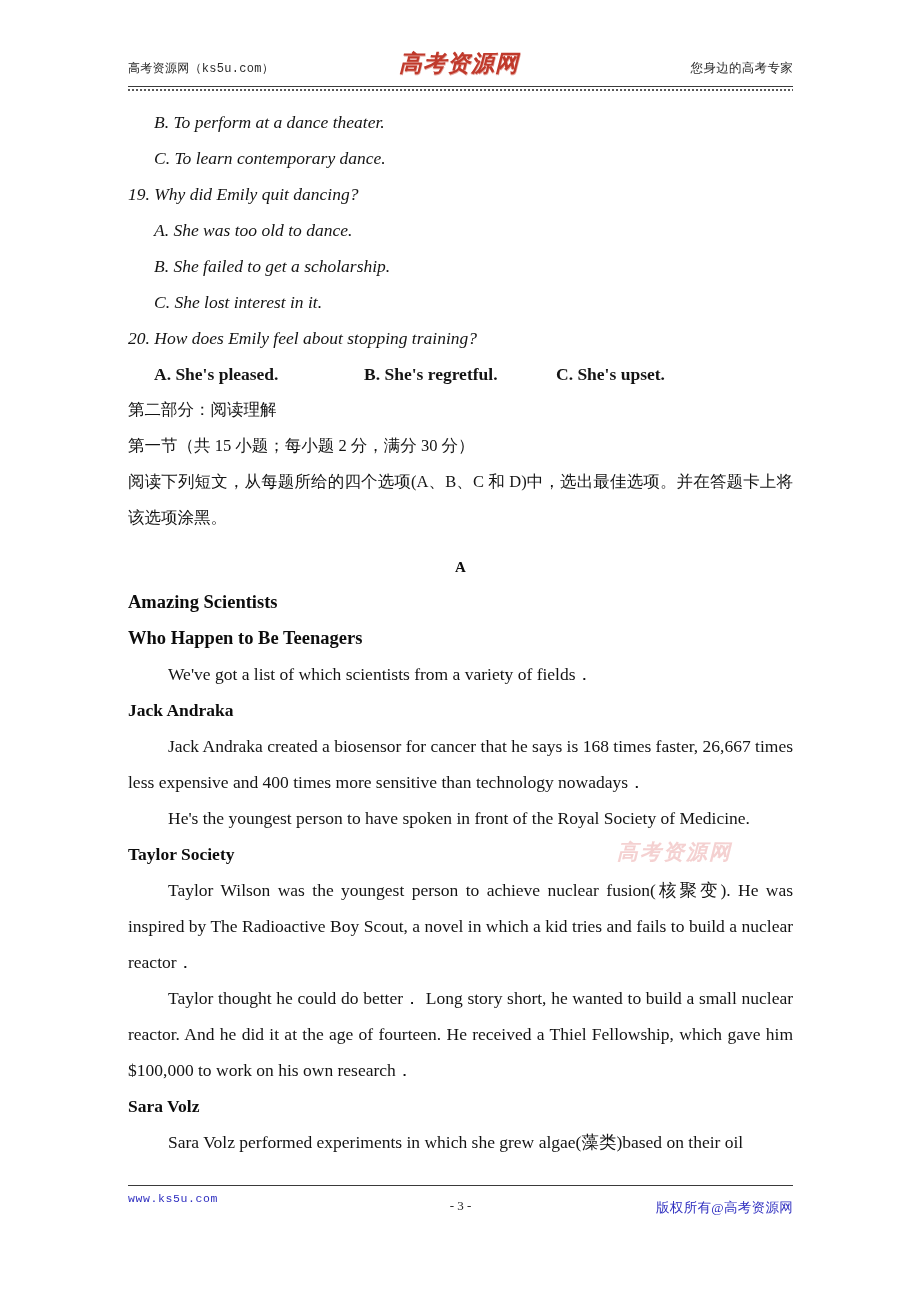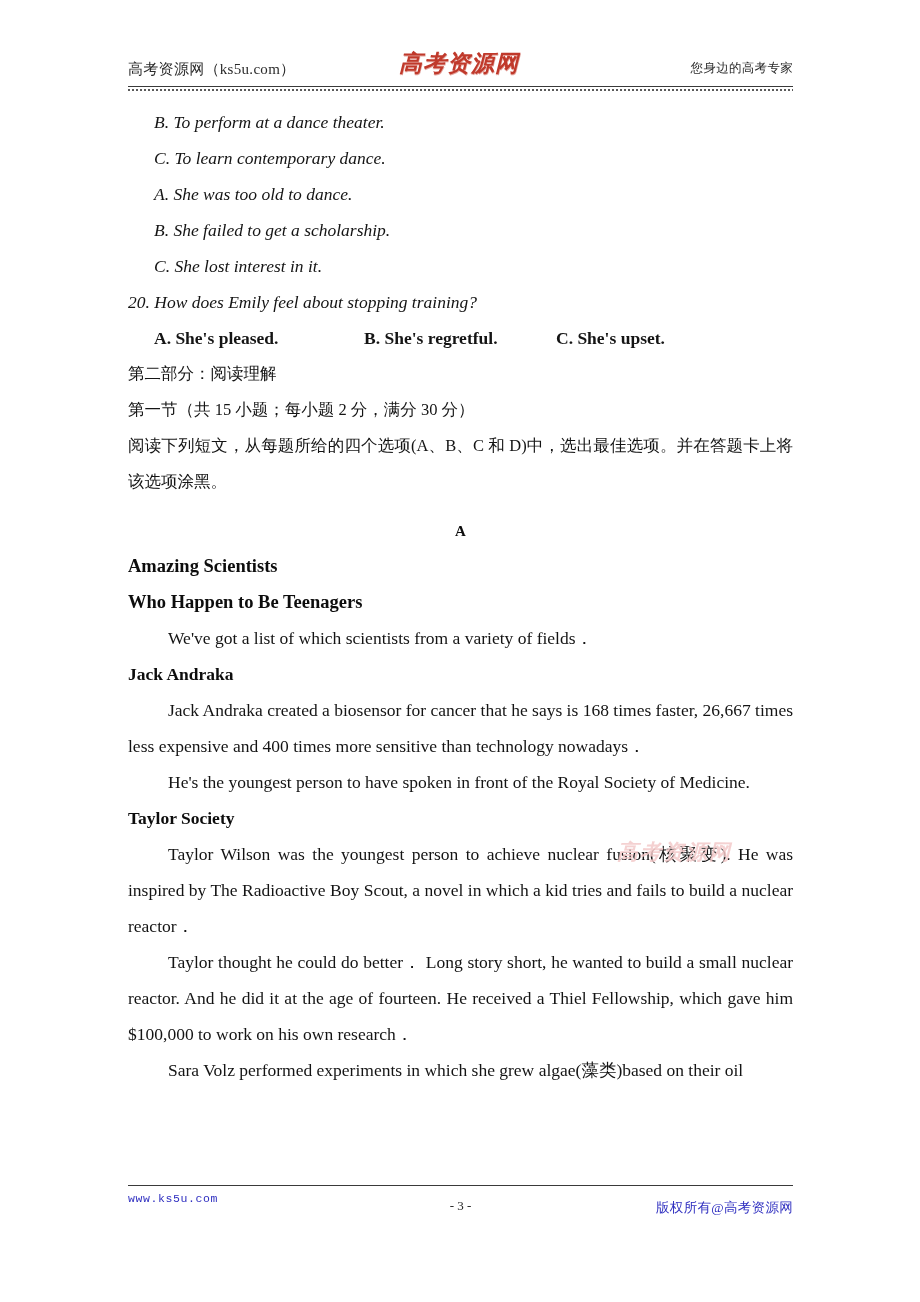--- a/index.html
+++ b/index.html
@@ -26,22 +26,22 @@
     position: absolute;
     left: 128px;
     top: 52px;
     width: 665px;
     height: 38px;
   }
   .doc-header .hdr-left {
     position: absolute;
     left: 0;
     top: 8px;
-    font-family: Liberation Serif, serif;
-    font-size: 15px;
+    font-family: Liberation Mono, monospace;
+    font-size: 12px;
     color: #2b2b2b;
     letter-spacing: 0.3px;
     white-space: nowrap;
   }
   .doc-header .hdr-logo {
     position: absolute;
     left: 256px;
     top: -4px;
     width: 150px;
     text-align: center;
@@ -223,20 +223,21 @@
     <div class="hdr-right">您身边的高考专家</div>
   </div>
   <div class="hdr-rule"></div>
   <div class="hdr-rule-dots"></div>
 
   <div class="content">
 
     <div class="line indent1">B. To perform at a dance theater.</div>
     <div class="line indent1">C. To learn contemporary dance.</div>
 
+    <div class="line">19. Why did Emily quit dancing?</div>
     <div class="line indent1">A. She was too old to dance.</div>
     <div class="line indent1">B. She failed to get a scholarship.</div>
     <div class="line indent1">C. She lost interest in it.</div>
 
     <div class="line">20. How does Emily feel about stopping training?</div>
     <div class="opts-row">
       <span class="opt-a">A. She's pleased.</span><span class="opt-b">B. She's regretful.</span><span class="opt-c">C. She's upset.</span>
     </div>
 
     <div class="cn">第二部分：阅读理解</div>
@@ -252,20 +253,21 @@
     <div class="para nojust">We've got a list of which scientists from a variety of fields．</div>
 
     <div class="subhead">Jack Andraka</div>
     <div class="para">Jack Andraka created a biosensor for cancer that he says is 168 times faster, 26,667 times less expensive and 400 times more sensitive than technology nowadays．</div>
     <div class="para nojust">He's the youngest person to have spoken in front of the Royal Society of Medicine.</div>
 
     <div class="subhead">Taylor Society</div>
     <div class="para">Taylor Wilson was the youngest person to achieve nuclear fusion(核聚变). He was inspired by The Radioactive Boy Scout, a novel in which a kid tries and fails to build a nuclear reactor．</div>
     <div class="para">Taylor thought he could do better．  Long story short, he wanted to build a small nuclear reactor. And he did it at the age of fourteen. He received a Thiel Fellowship, which gave him $100,000 to work on his own research．</div>
 
+    <div class="subhead">Sara Volz</div>
     <div class="para nojust">Sara Volz performed experiments in which she grew algae(藻类)based on their oil</div>
 
   </div>
 
   <div class="watermark">高考资源网</div>
 
   <div class="ftr-rule"></div>
   <div class="doc-footer">
     <div class="ftr-left">www.ks5u.com</div>
     <div class="ftr-center">- 3 -</div>

